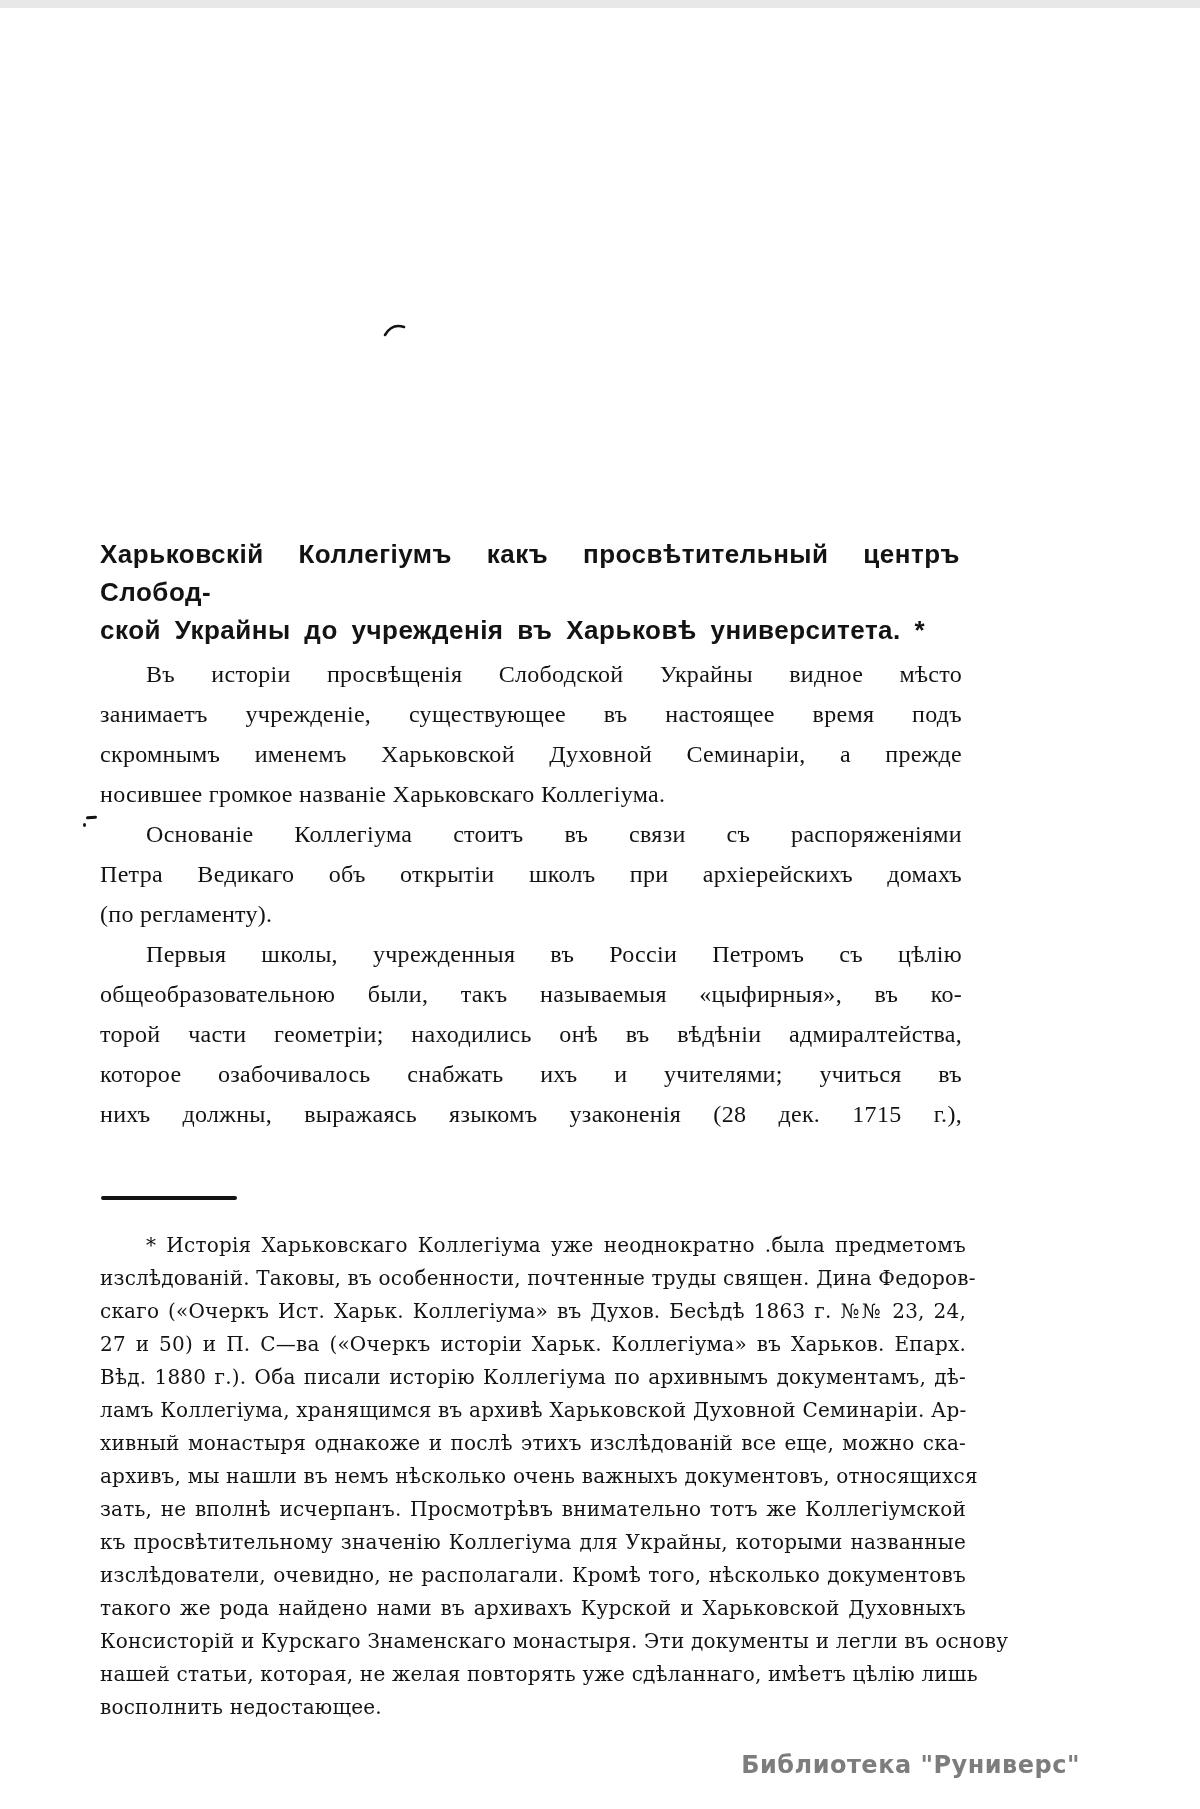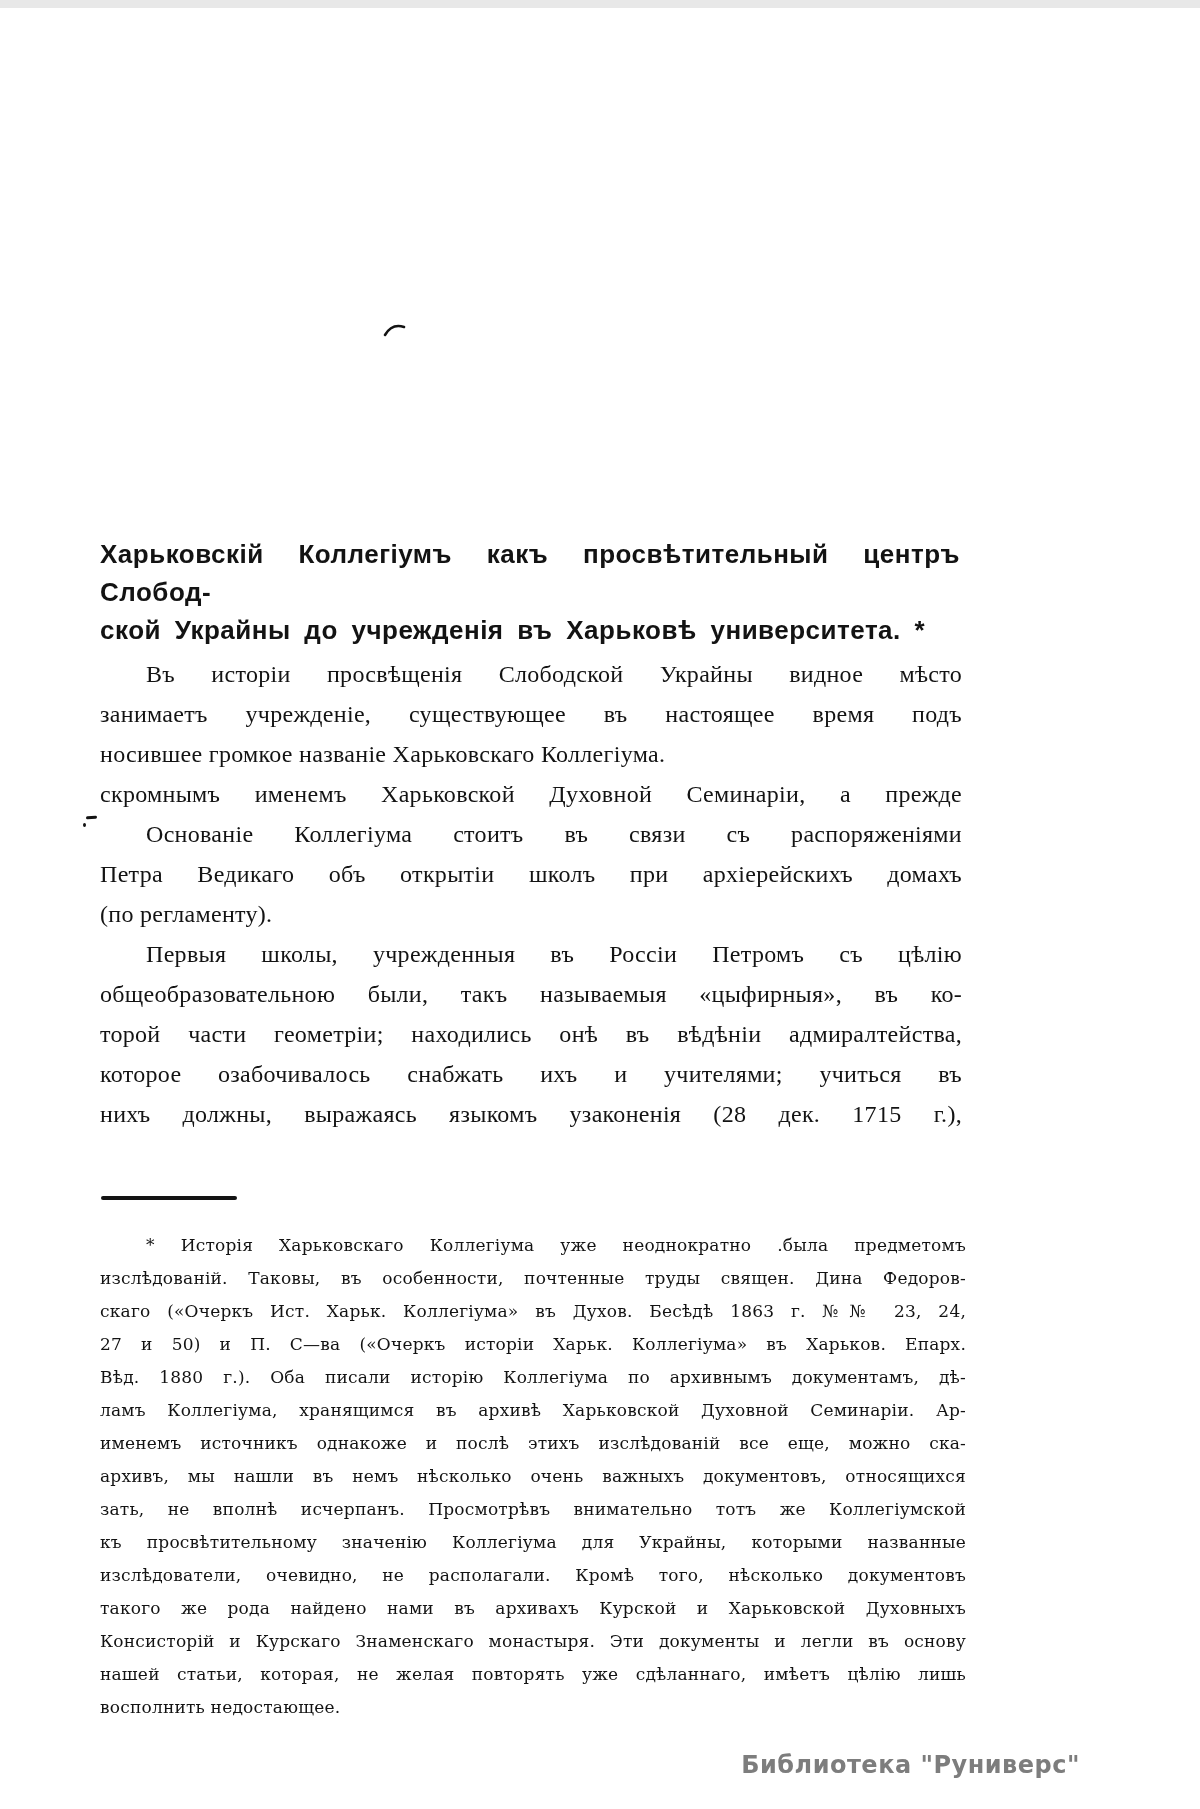--- a/index.html
+++ b/index.html
@@ -31,21 +31,21 @@
   
   .body-text{
     position:absolute;left:100px;top:646px;width:862px;
     font-size:24px;letter-spacing:0.3px;
   }
   .body-text .tline{height:40px;line-height:40px;font-family:Liberation Serif, serif;}
   
   .footnote-rule{position:absolute;left:101px;top:1188px;width:136px;height:4px;background:var(--ink,#131313);border-radius:2px;}
   .footnote-text{
     position:absolute;left:100px;top:1221px;width:866px;
-    font-size:17px;letter-spacing:0.2px;
+    font-size:20px;letter-spacing:0.2px;
   }
   .footnote-text .tline{height:33px;line-height:33px;}
   
   .tline{
     white-space:nowrap;
     text-align:justify;text-align-last:justify;
     overflow:visible;
   }
   .tline.indent{padding-left:46px;}
   .tline.last{text-align-last:left;}
@@ -75,42 +75,42 @@
   </div>
 
   <div class="margin-mark">
     <span class="dash"></span>
     <span class="dot"></span>
   </div>
 
   <div class="body-text">
       <div class="tline indent">Въ исторіи просвѣщенія Слободской Украйны видное мѣсто</div>
       <div class="tline">занимаетъ учрежденіе, существующее въ настоящее время подъ</div>
+      <div class="tline">скромнымъ именемъ Харьковской Духовной Семинаріи, а прежде</div>
       <div class="tline last">носившее громкое названіе Харьковскаго Коллегіума.</div>
-      <div class="tline">скромнымъ именемъ Харьковской Духовной Семинаріи, а прежде</div>
       <div class="tline indent">Основаніе Коллегіума стоитъ въ связи съ распоряженіями</div>
       <div class="tline">Петра Ведикаго объ открытіи школъ при архіерейскихъ домахъ</div>
       <div class="tline last">(по регламенту).</div>
       <div class="tline indent">Первыя школы, учрежденныя въ Россіи Петромъ съ цѣлію</div>
       <div class="tline">общеобразовательною были, такъ называемыя «цыфирныя», въ ко-</div>
       <div class="tline">торой части геометріи; находились онѣ въ вѣдѣніи адмиралтейства,</div>
       <div class="tline">которое озабочивалось снабжать ихъ и учителями; учиться въ</div>
       <div class="tline">нихъ должны, выражаясь языкомъ узаконенія (28 дек. 1715 г.),</div>
     </div>
 
   <div class="footnote-rule"></div>
 
   <div class="footnote-text">
       <div class="tline indent">* Исторія Харьковскаго Коллегіума уже неоднократно .была предметомъ</div>
       <div class="tline">изслѣдованій. Таковы, въ особенности, почтенные труды священ. Дина Федоров-</div>
       <div class="tline">скаго («Очеркъ Ист. Харьк. Коллегіума» въ Духов. Бесѣдѣ 1863 г. №№ 23, 24,</div>
       <div class="tline">27 и 50) и П. С—ва («Очеркъ исторіи Харьк. Коллегіума» въ Харьков. Епарх.</div>
       <div class="tline">Вѣд. 1880 г.). Оба писали исторію Коллегіума по архивнымъ документамъ, дѣ-</div>
       <div class="tline">ламъ Коллегіума, хранящимся въ архивѣ Харьковской Духовной Семинаріи. Ар-</div>
-      <div class="tline">именемъ источникъ однакоже и послѣ этихъ изслѣдованій все еще, можно ска-</div>
+      <div class="tline">хивный монастыря однакоже и послѣ этихъ изслѣдованій все еще, можно ска-</div>
       <div class="tline">архивъ, мы нашли въ немъ нѣсколько очень важныхъ документовъ, относящихся</div>
       <div class="tline">зать, не вполнѣ исчерпанъ. Просмотрѣвъ внимательно тотъ же Коллегіумской</div>
       <div class="tline">къ просвѣтительному значенію Коллегіума для Украйны, которыми названные</div>
       <div class="tline">изслѣдователи, очевидно, не располагали. Кромѣ того, нѣсколько документовъ</div>
       <div class="tline">такого же рода найдено нами въ архивахъ Курской и Харьковской Духовныхъ</div>
       <div class="tline">Консисторій и Курскаго Знаменскаго монастыря. Эти документы и легли въ основу</div>
       <div class="tline">нашей статьи, которая, не желая повторять уже сдѣланнаго, имѣетъ цѣлію лишь</div>
       <div class="tline last">восполнить недостающее.</div>
     </div>
 

